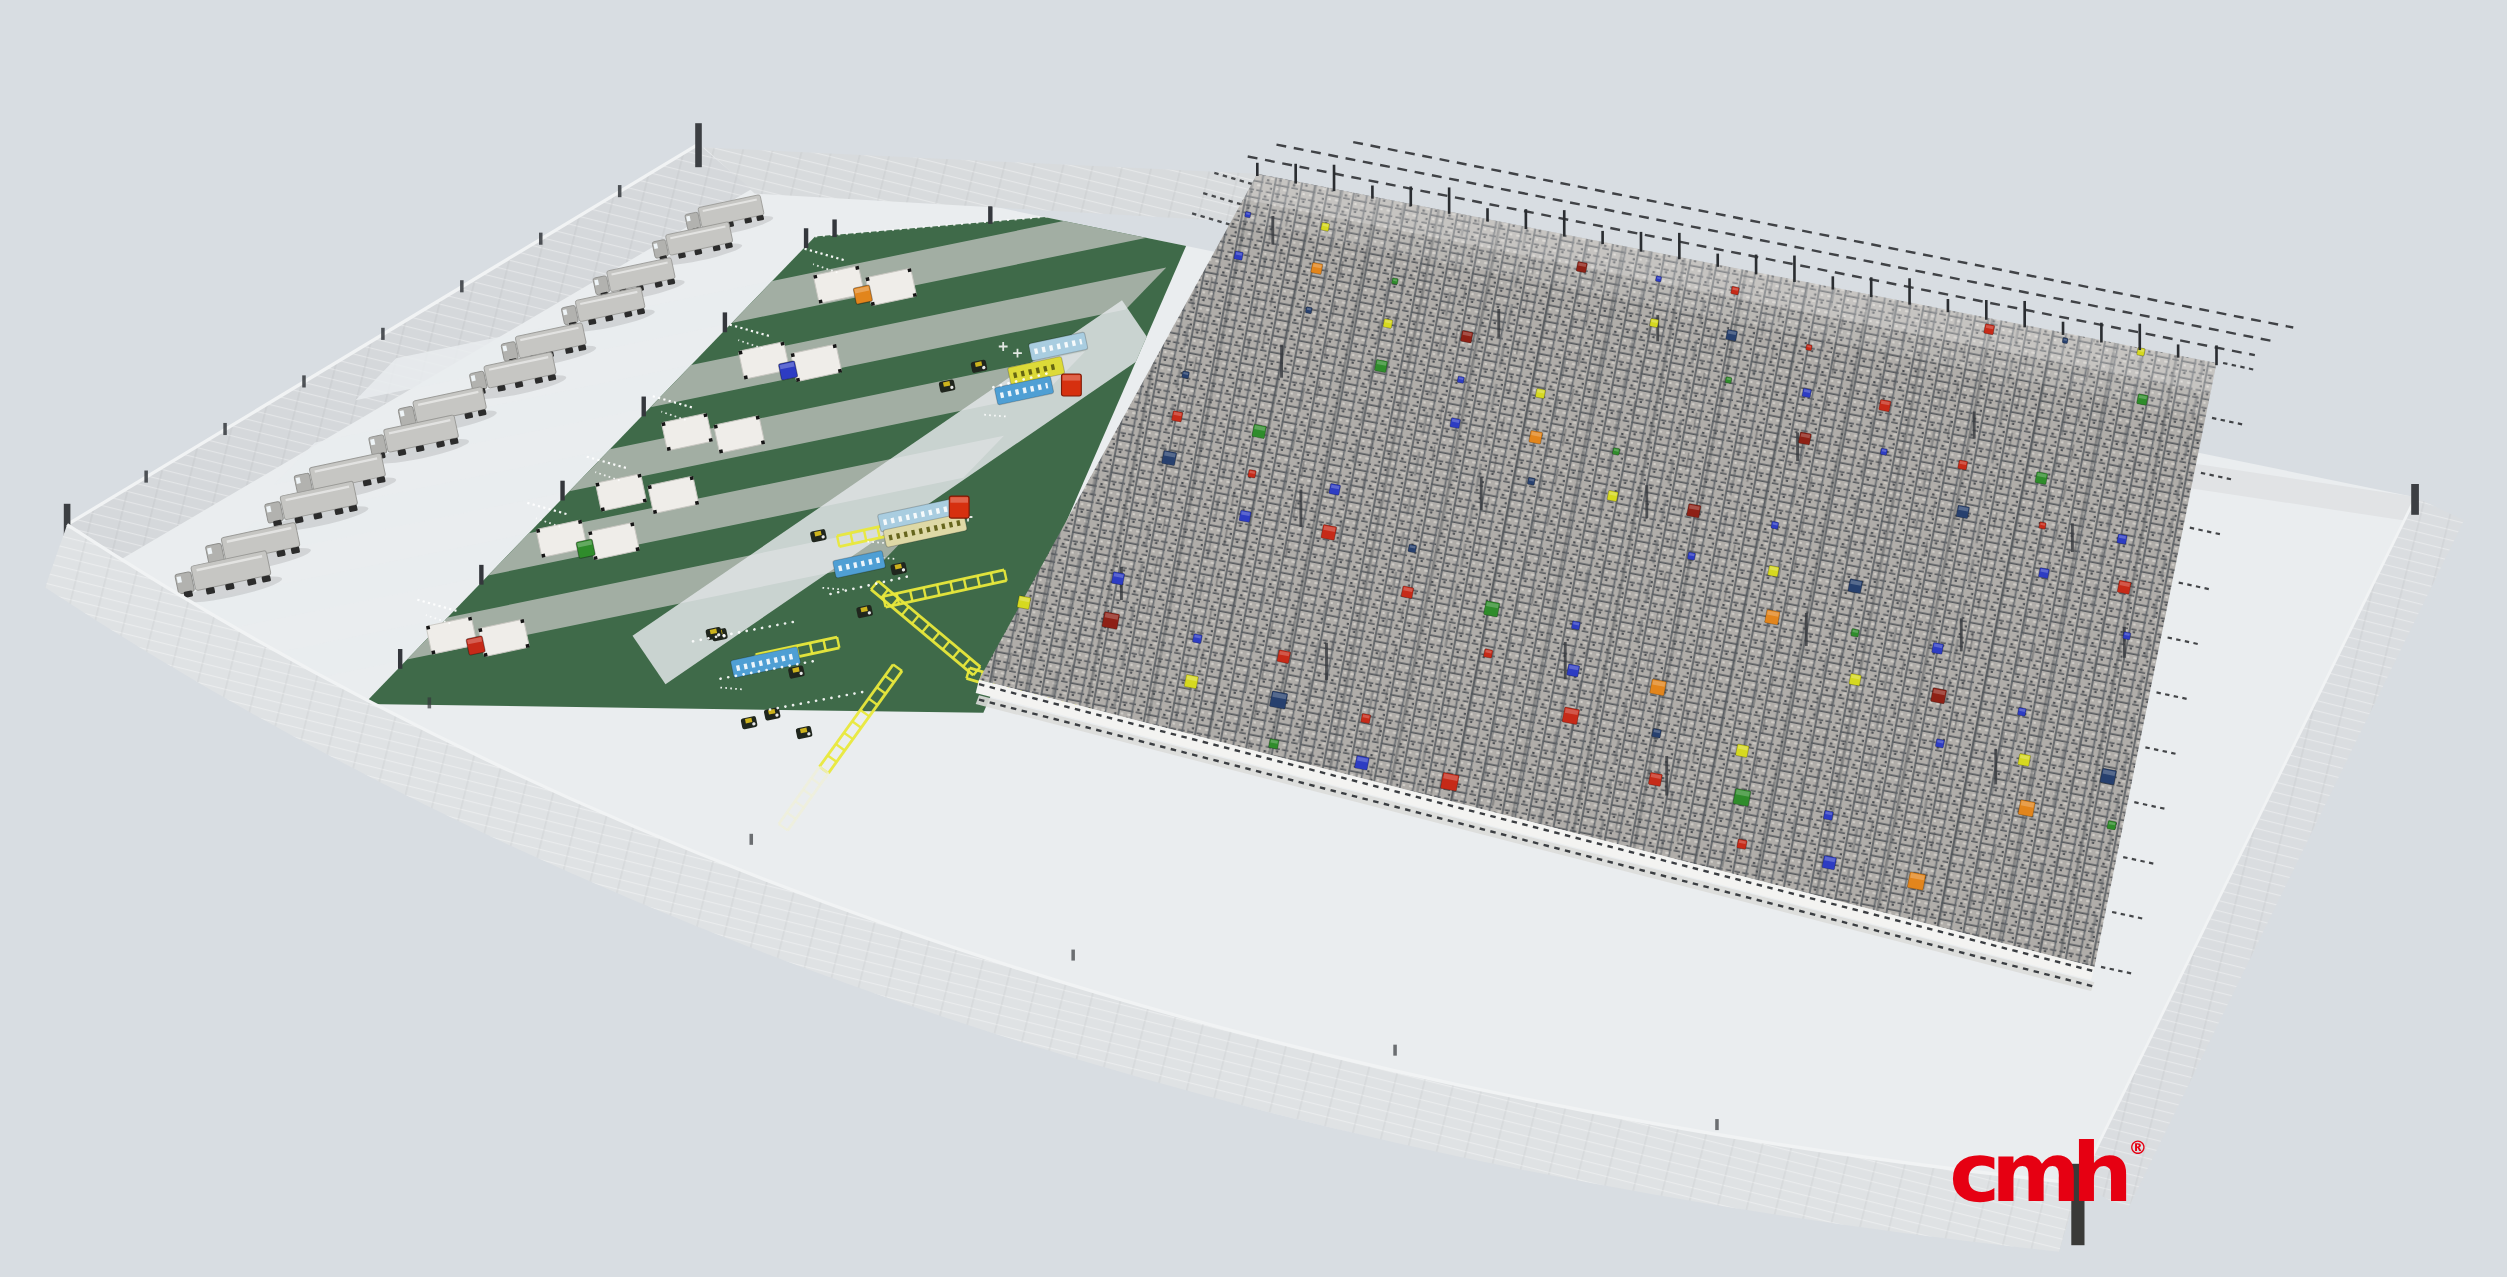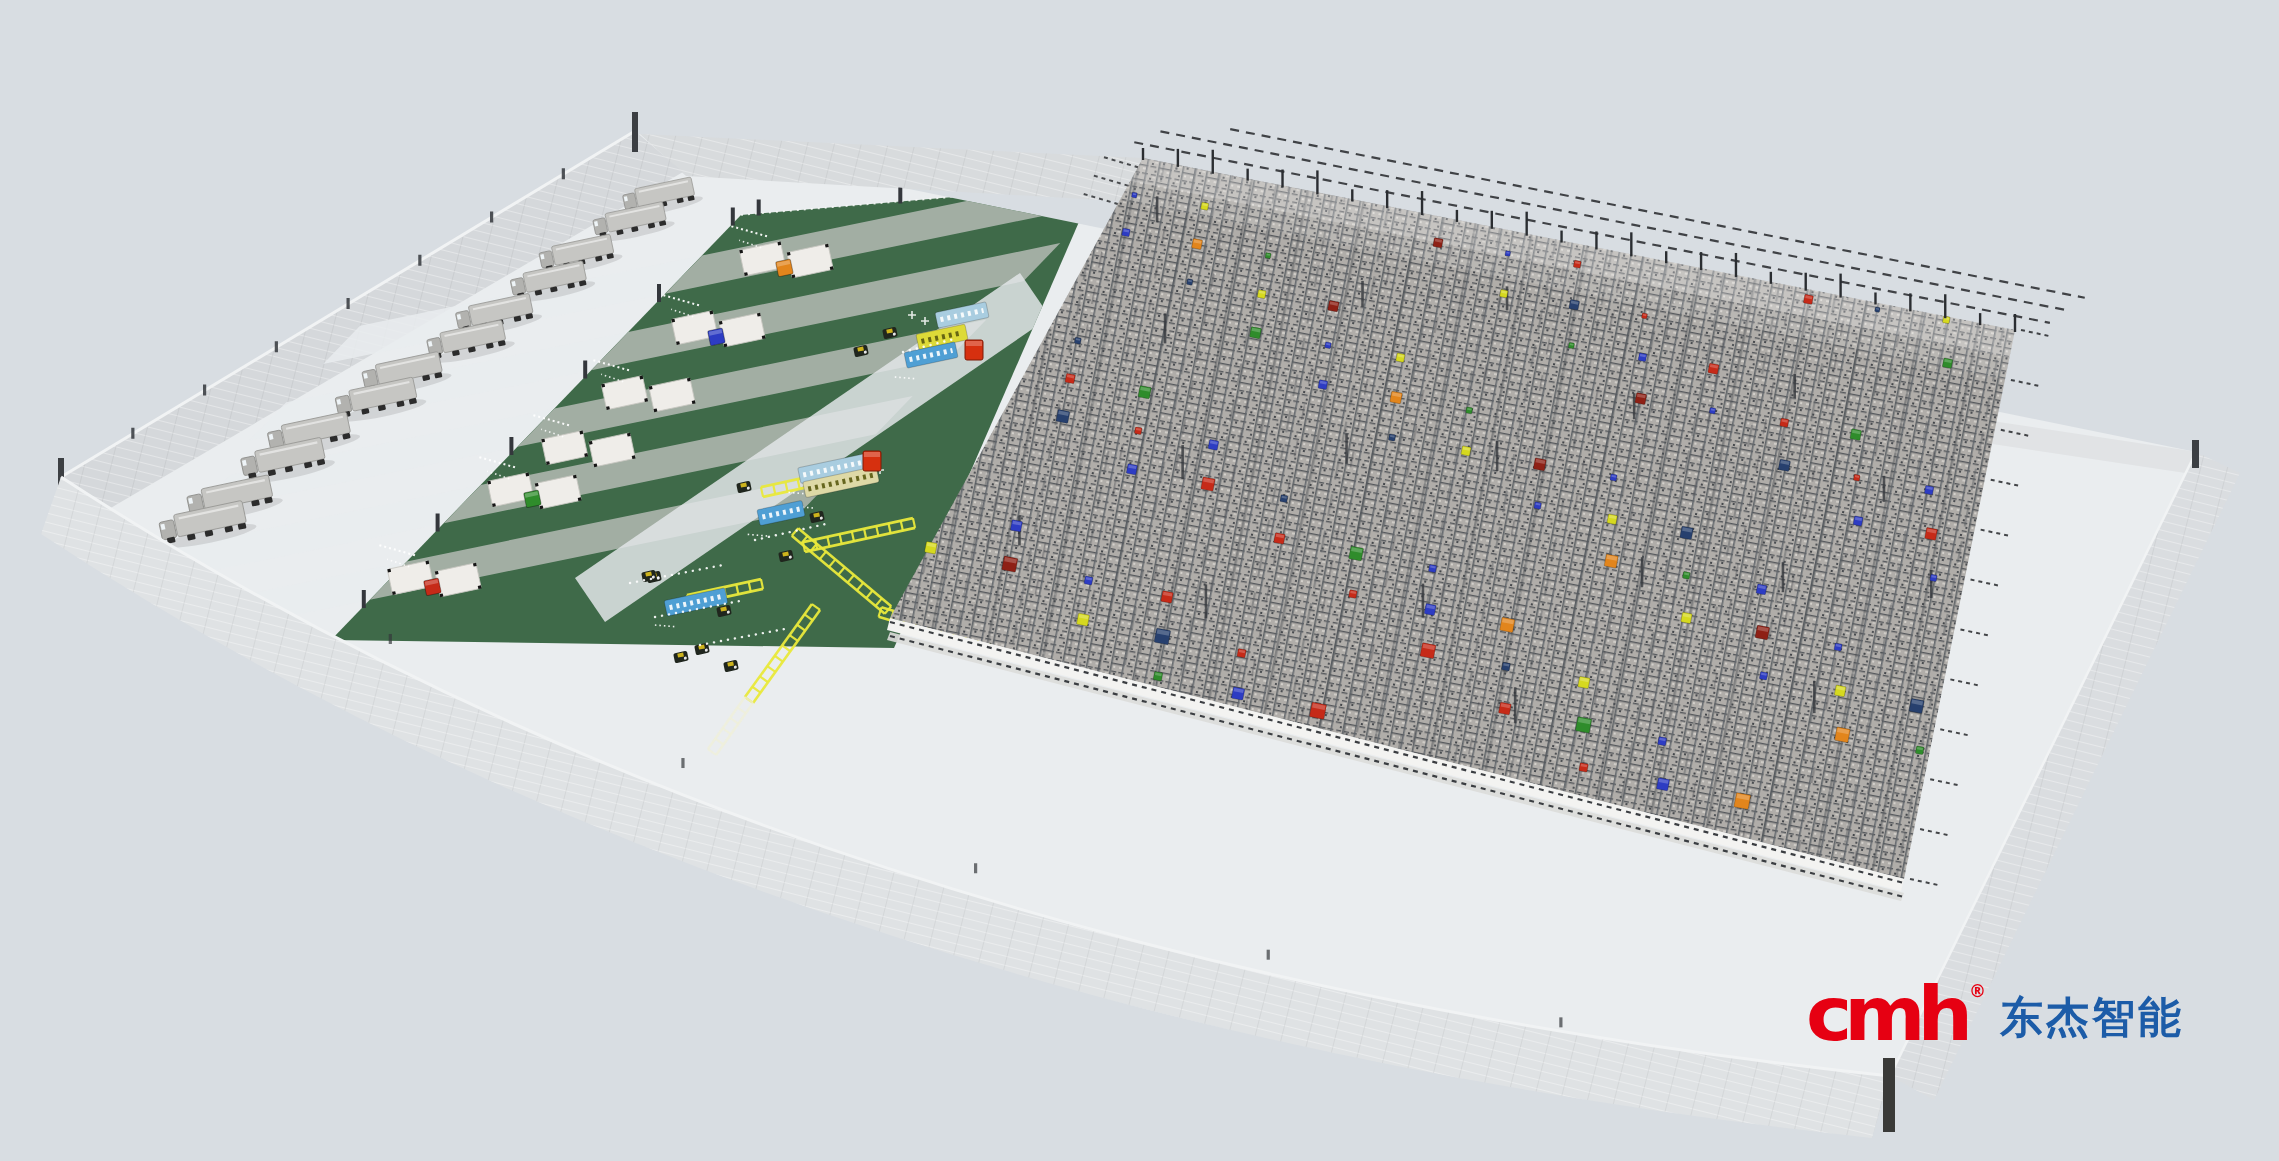--- a/index.html
+++ b/index.html
@@ -1,20 +1,20 @@
 <!DOCTYPE html>
 <html><head>
 <meta charset="utf-8">
 <style>
   html,body{margin:0;padding:0;background:#c9ced4;}
   .stage{position:relative;width:2279px;height:1161px;overflow:hidden;
          font-family:"DejaVu Sans",sans-serif;}
   .stage svg{position:absolute;left:0;top:0;}
-  .logo{position:absolute;left:1772px;top:976px;display:flex;align-items:flex-end;gap:14px;
-        user-select:none;margin-left:34px;}
+  .logo{position:absolute;left:1772px;top:1036px;display:flex;align-items:center;gap:14px;
+        user-select:none;}
   .logo-mark{display:flex;align-items:flex-start;}
   .cmh{font-size:78px;font-weight:bold;letter-spacing:-8px;line-height:0.82;
        font-family:"DejaVu Sans",sans-serif;transform:scaleY(.95);}
   .reg{font-size:17px;font-weight:bold;margin-left:4px;margin-top:-2px;}
   .logo-cn{font-size:43px;font-weight:bold;letter-spacing:3px;margin-top:13px;
            font-family:"DejaVu Sans",sans-serif;}
 </style>
 </head>
 <body>
 
@@ -973,15 +973,14 @@
         <rect x="1266.64" y="949.6948" width="3.2" height="10" fill="#34373c" opacity="0.7"></rect>
         <rect x="1559.28" y="1017.3491999999999" width="3.2" height="10" fill="#34373c" opacity="0.7"></rect>
       </g>
   </svg>
 
   <div class="logo">
     <div class="logo-mark">
       <span class="cmh" id="cmh" style="color: rgb(230, 0, 18);">cmh</span>
       <span class="reg" id="reg" style="color: rgb(230, 0, 18);">®</span>
     </div>
-    <div class="logo-cn" id="cn" style="color: rgb(28, 92, 168);">东杰智能</div>
   </div>
 </div>
 
 </body></html>

